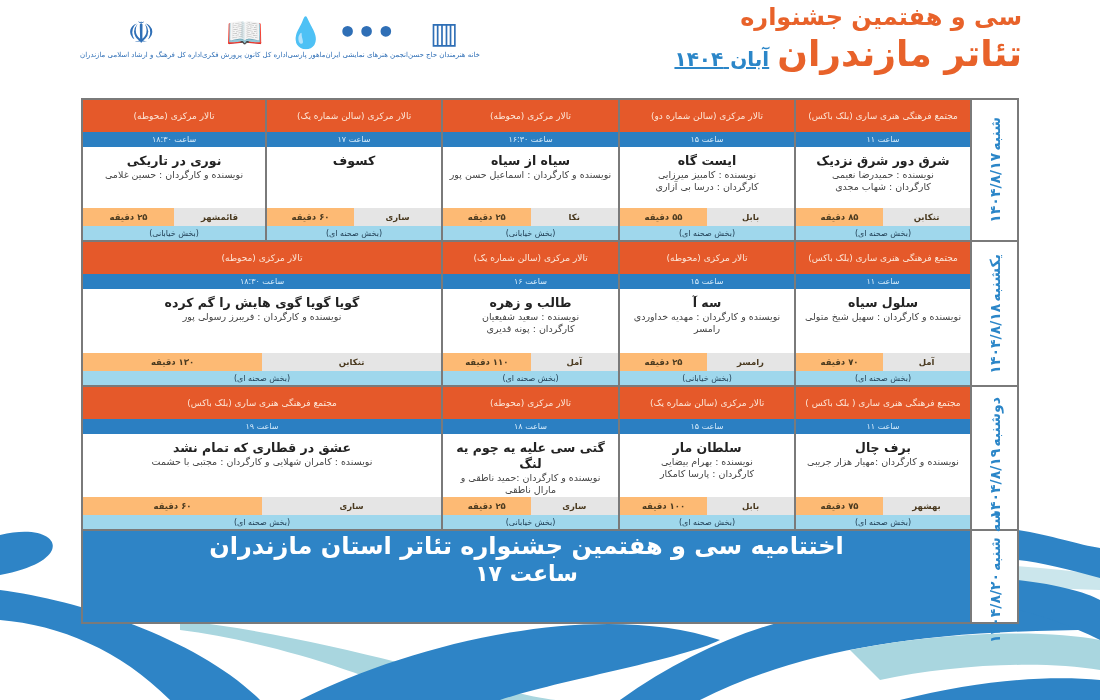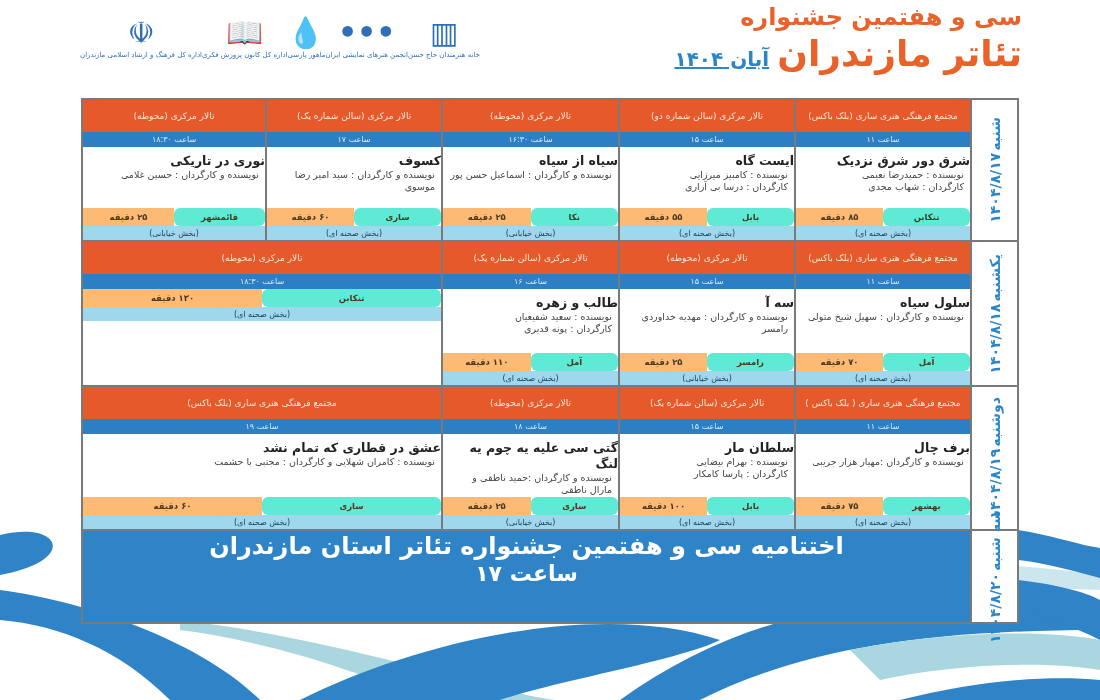--- a/index.html
+++ b/index.html
@@ -37,25 +37,25 @@
     writing-mode: vertical-rl; transform: rotate(180deg);
     color: #2b86c8; font-weight: bold; font-size: 14px; line-height: 16px; white-space: nowrap; text-align: center;
     display: flex; flex-direction: row; gap: 2px;
   }
   .day-label .vert span { display: block; }
   .cells { flex: 1; display: flex; flex-direction: row; }
   .cell { display: flex; flex-direction: column; border-left: 2px solid #7a7a7a; height: 100%; }
   .cell:last-child { border-left: none; }
   .venue { background: #e5592a; color: #fde7d8; font-size: 9px; height: 32px; display: flex; align-items: center; justify-content: center; text-align: center; padding: 0 4px; white-space: nowrap; overflow: hidden; }
   .time { background: #2b7fc2; color: #d7ecfb; font-size: 8px; height: 15px; display: flex; align-items: center; justify-content: center; }
-  .body { background: #fff; flex: 1; padding-top: 6px; overflow: hidden; }
+  .body { background: #fff; flex: 1; text-align: center; padding-top: 6px; overflow: hidden; }
   .play { color: #222; font-weight: bold; font-size: 12.5px; line-height: 16px; }
   .credit { color: #444; font-size: 9.5px; line-height: 12px; padding: 0 6px; }
   .meta { display: flex; flex-direction: row; height: 18px; font-size: 8.5px; color: #4a3a20; font-weight: bold; }
-  .meta .city { flex: 1; background: #5eead4; display: flex; align-items: center; justify-content: center; border-radius: 6px; }
+  .meta .city { flex: 1; background: #e5e5e5; display: flex; align-items: center; justify-content: center; }
   .meta .dur { flex: 1; background: #fdba74; display: flex; align-items: center; justify-content: center; }
   .section { background: #9fd7ec; color: #1d3a50; font-size: 8px; height: 14px; display: flex; align-items: center; justify-content: center; }
   .row-sep { position: absolute; left: 0; width: 934px; height: 2px; background: #7a7a7a; }
 
   .closing {
     position: absolute; left: 0; top: 431px; width: 934px; height: 91px; display: flex; flex-direction: row;
   }
   .closing .banner {
     flex: 1; background: #2e84c6; color: #ffffff; display: flex; flex-direction: column;
     align-items: center; justify-content: flex-start; text-align: center; font-weight: bold;
@@ -159,21 +159,20 @@
             <div class="city">نکا</div>
             <div class="dur">۲۵ دقیقه</div>
           </div>
         <div class="section">(بخش خیابانی)</div>
       </div>
       <div class="cell" style="width:176px">
         <div class="venue">تالار مرکزی (سالن شماره یک)</div>
         <div class="time">ساعت ۱۷</div>
         <div class="body">
             <div class="play">کسوف</div>
-          <div class="credit">نویسنده و کارگردان : سید امیر رضا موسوی</div>
           </div>
         <div class="meta">
             <div class="city">ساری</div>
             <div class="dur">۶۰ دقیقه</div>
           </div>
         <div class="section">(بخش صحنه ای)</div>
       </div>
       <div class="cell" style="flex:1">
         <div class="venue">تالار مرکزی (محوطه)</div>
         <div class="time">ساعت ۱۸:۳۰</div>
@@ -236,20 +235,24 @@
           </div>
         <div class="meta">
             <div class="city">آمل</div>
             <div class="dur">۱۱۰ دقیقه</div>
           </div>
         <div class="section">(بخش صحنه ای)</div>
       </div>
       <div class="cell" style="flex:1">
         <div class="venue">تالار مرکزی (محوطه)</div>
         <div class="time">ساعت ۱۸:۳۰</div>
+        <div class="body">
+            <div class="play">گویا گویا گوی هایش را گم کرده</div>
+          <div class="credit">نویسنده و کارگردان : فریبرز رسولی پور</div>
+          </div>
         <div class="meta">
             <div class="city">تنکابن</div>
             <div class="dur">۱۳۰ دقیقه</div>
           </div>
         <div class="section">(بخش صحنه ای)</div>
       </div>
     </div>
   </div>
   <div class="row-sep" style="top:285px"></div>
 

